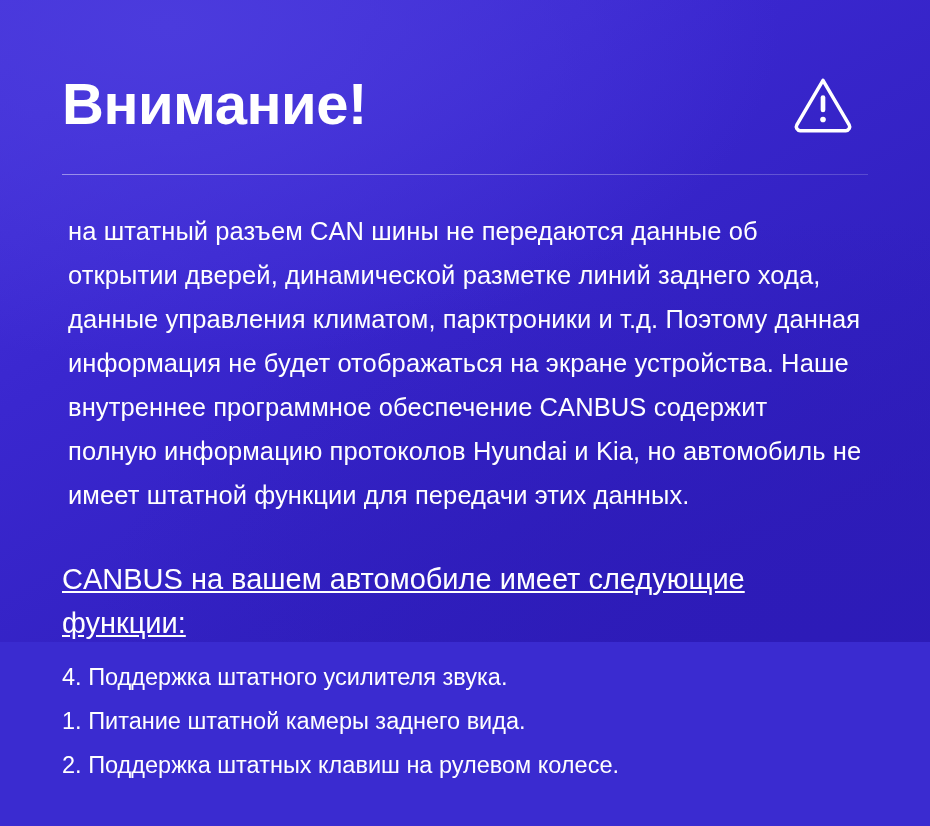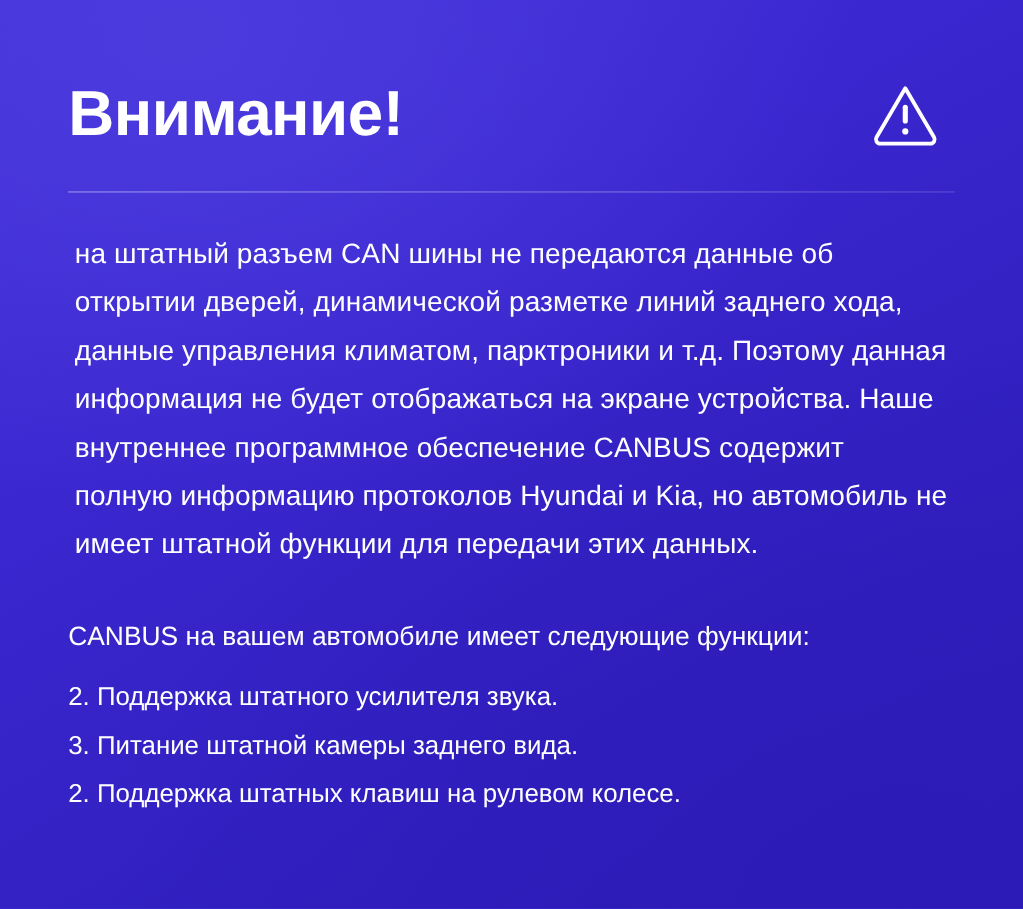--- a/index.html
+++ b/index.html
@@ -9,21 +9,21 @@
   body {
     width: 930px;
     height: 826px;
     overflow: hidden;
     font-family: "Liberation Sans", sans-serif;
     background: #3a2bd0;
   }
   .notice-card {
     position: relative;
     width: 930px;
-    height: 826px;
+    height: 642px;
     box-sizing: border-box;
     padding: 56px 62px 0 62px;
     background:
       radial-gradient(120% 95% at 18% 4%, #4b3bdd 0%, rgba(75,59,221,0) 55%),
       radial-gradient(130% 110% at 88% 100%, #2d1bb8 0%, rgba(45,27,184,0) 60%),
       linear-gradient(150deg, #4633db 0%, #3a27cf 35%, #3120c0 70%, #2c1bb4 100%);
     color: #ffffff;
   }
   .header-row {
     display: flex;
@@ -62,24 +62,25 @@
     line-height: 44px;
     font-weight: 500;
     color: #ffffff;
     letter-spacing: 0.1px;
   }
   .features-block {
     margin-top: 40px;
   }
   .features-intro {
     margin: 0 0 10px 0;
-    font-size: 24px;
+    font-size: 29px;
     line-height: 44px;
     font-weight: 500;
     color: #ffffff;
+    text-decoration: underline;
   }
   .features-list {
     list-style: none;
     margin: 0;
     padding: 0;
   }
   .features-list li {
     font-size: 23.5px;
     line-height: 44px;
     font-weight: 500;
@@ -105,19 +106,19 @@
 
   <div class="divider"></div>
 
   <div class="body-block">
     <p class="paragraph">на штатный разъем CAN шины не передаются данные об открытии дверей, динамической разметке линий заднего хода, данные управления климатом, парктроники и т.д. Поэтому данная информация не будет отображаться на экране устройства. Наше внутреннее программное обеспечение CANBUS содержит полную информацию протоколов Hyundai и Kia, но автомобиль не имеет штатной функции для передачи этих данных.</p>
   </div>
 
   <div class="features-block">
     <p class="features-intro">CANBUS на вашем автомобиле имеет следующие функции:</p>
     <ul class="features-list">
-      <li>2. Поддержка штатного усилителя звука.</li>
-      <li>3. Питание штатной камеры заднего вида.</li>
+      <li>4. Поддержка штатного усилителя звука.</li>
+      <li>1. Питание штатной камеры заднего вида.</li>
       <li>2. Поддержка штатных клавиш на рулевом колесе.</li>
     </ul>
   </div>
 
 </div>
 
 </body></html>

